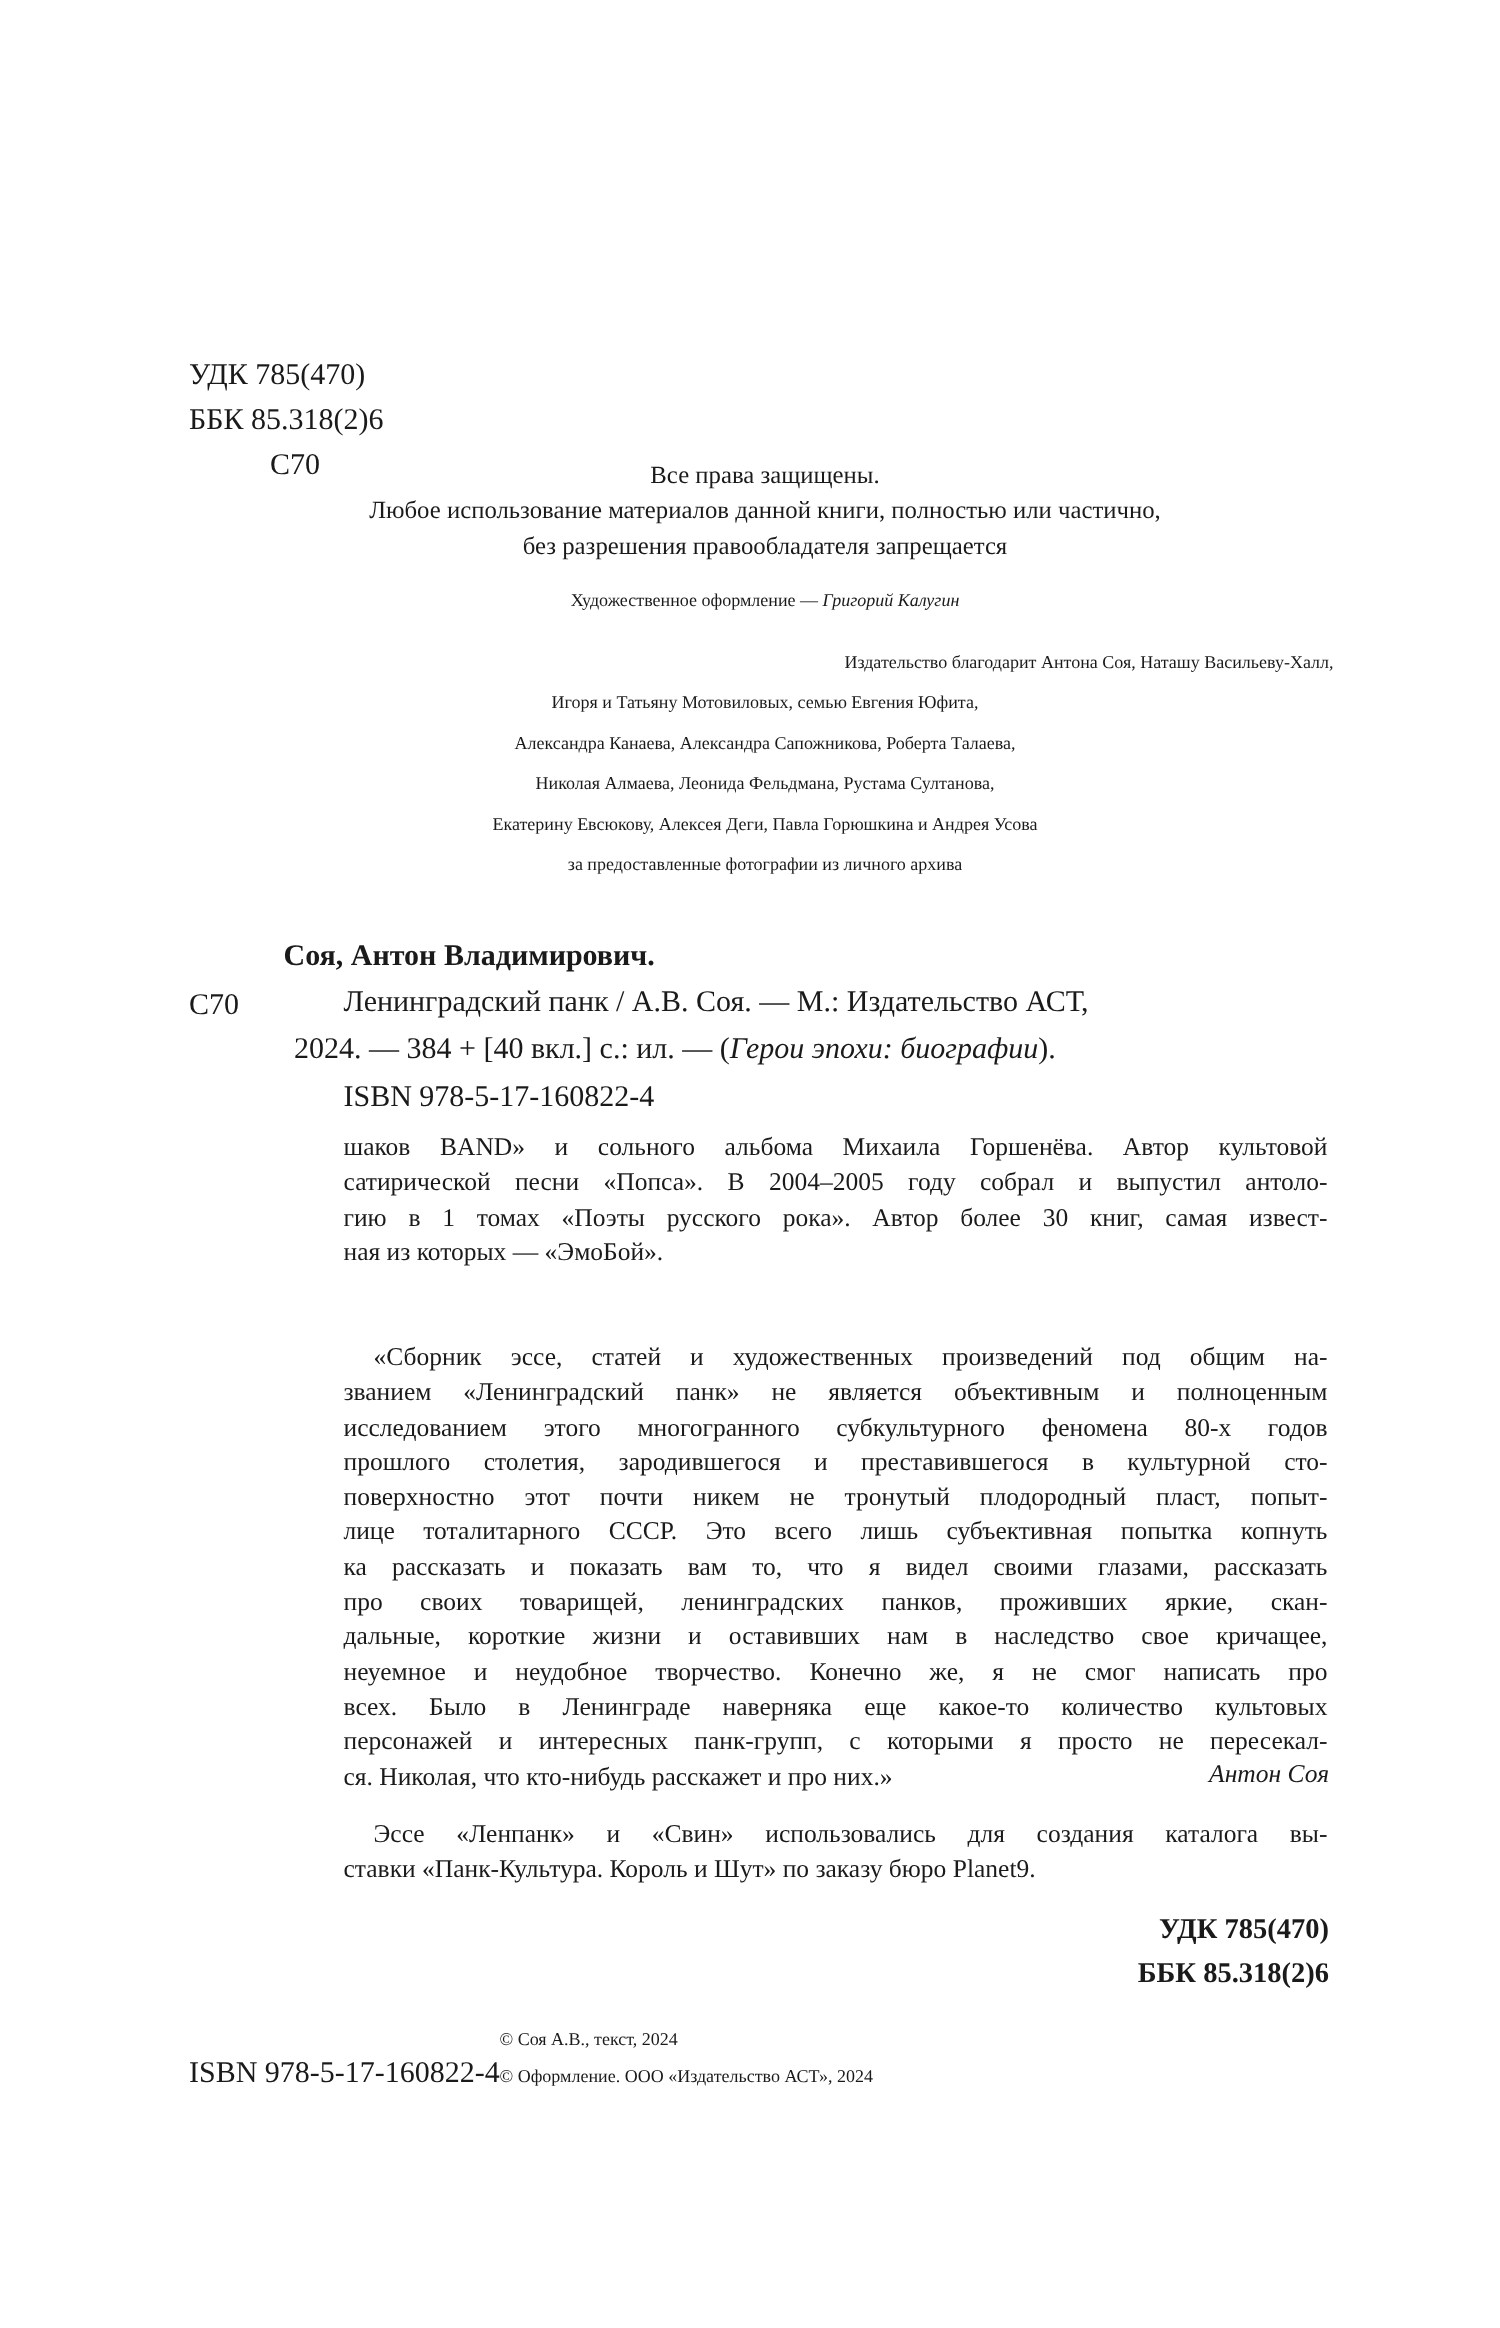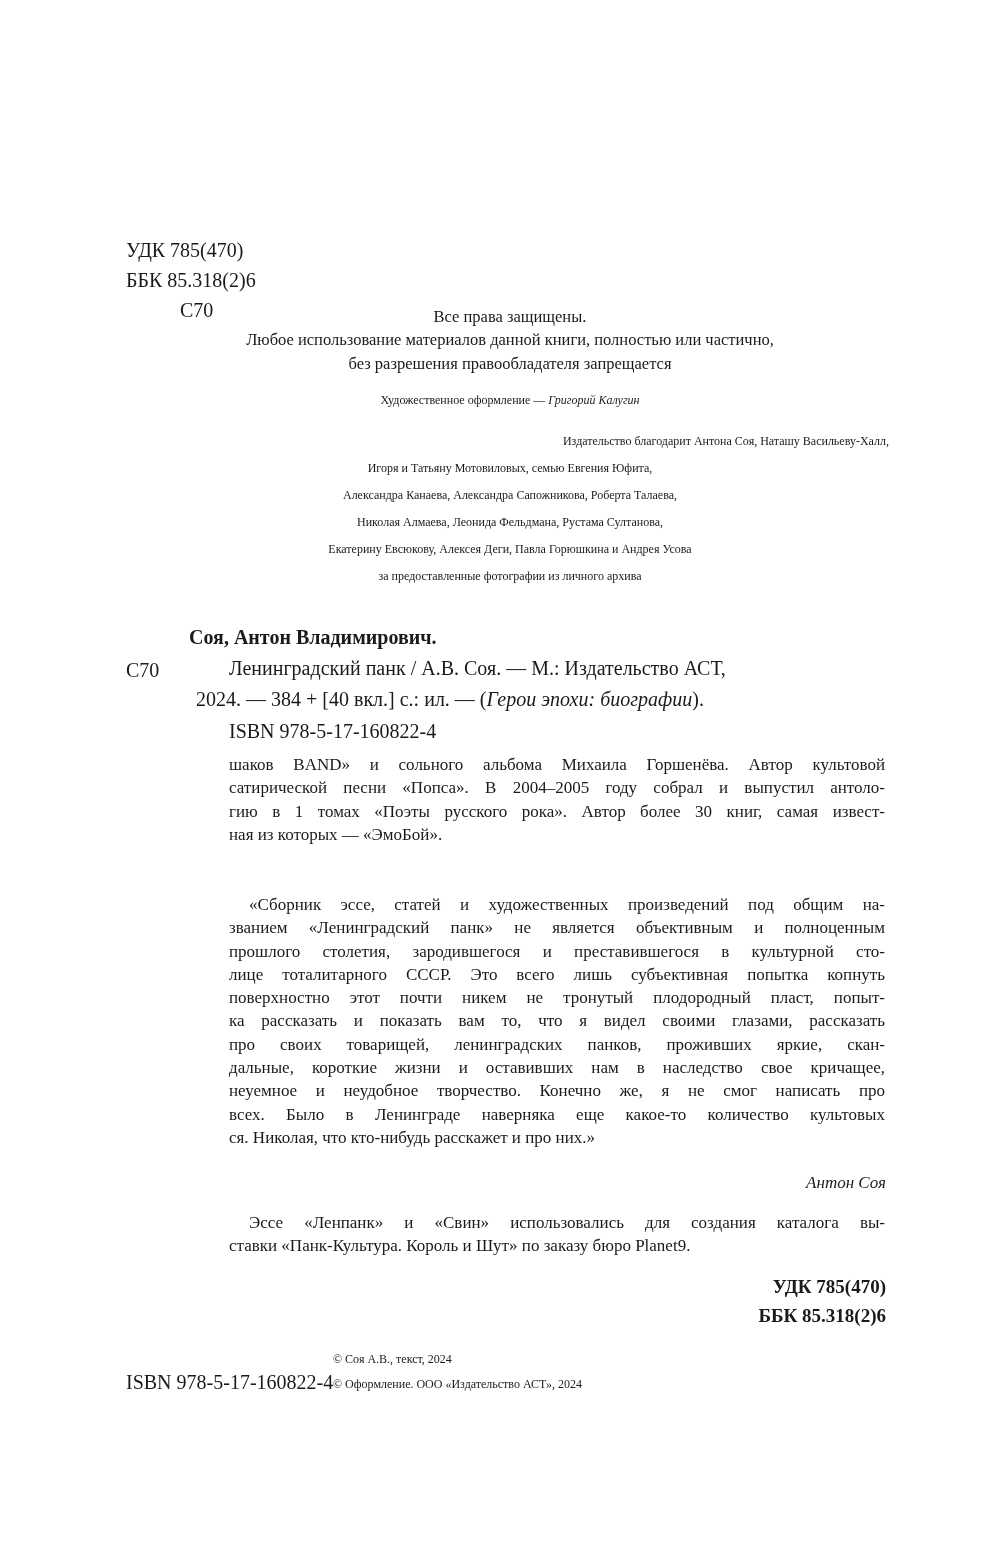--- a/index.html
+++ b/index.html
@@ -53,28 +53,30 @@
 <div class="para" style="top:753px;">
   <span class="line">шаков BAND» и сольного альбома Михаила Горшенёва. Автор культовой</span>
   <span class="line">сатирической песни «Попса». В 2004–2005 году собрал и выпустил антоло-</span>
   <span class="line">гию в 1 томах «Поэты русского рока». Автор более 30 книг, самая извест-</span>
   <span class="line last">ная из которых — «ЭмоБой».</span>
 </div>
 
 <div class="para" style="top:893px;">
   <span class="line indent">«Сборник эссе, статей и художественных произведений под общим на-</span>
   <span class="line">званием «Ленинградский панк» не является объективным и полноценным</span>
+  <span class="line">исследованием этого многогранного субкультурного феномена 80-х годов</span>
   <span class="line">прошлого столетия, зародившегося и преставившегося в культурной сто-</span>
+  <span class="line">поверхностно этот почти никем не тронутый плодородный пласт, попыт-</span>
   <span class="line">лице тоталитарного СССР. Это всего лишь субъективная попытка копнуть</span>
-  <span class="line">поверхностно этот почти никем не тронутый плодородный пласт, попыт-</span>
   <span class="line">ка рассказать и показать вам то, что я видел своими глазами, рассказать</span>
   <span class="line">про своих товарищей, ленинградских панков, проживших яркие, скан-</span>
   <span class="line">дальные, короткие жизни и оставивших нам в наследство свое кричащее,</span>
   <span class="line">неуемное и неудобное творчество. Конечно же, я не смог написать про</span>
   <span class="line">всех. Было в Ленинграде наверняка еще какое-то количество культовых</span>
+  <span class="line">персонажей и интересных панк-групп, с которыми я просто не пересекал-</span>
   <span class="line last">ся. Николая, что кто-нибудь расскажет и про них.»</span>
 </div>
 <div class="abs ital" style="right:114px; top:1173px; font-size:17px;">Антон Соя</div>
 
 <div class="para" style="top:1211px;">
   <span class="line indent">Эссе «Ленпанк» и «Свин» использовались для создания каталога вы-</span>
   <span class="line last">ставки «Панк-Культура. Король и Шут» по заказу бюро Planet9.</span>
 </div>
 
 <div class="abs bold" style="right:114px; top:1276px; font-size:19px;">УДК 785(470)</div>

